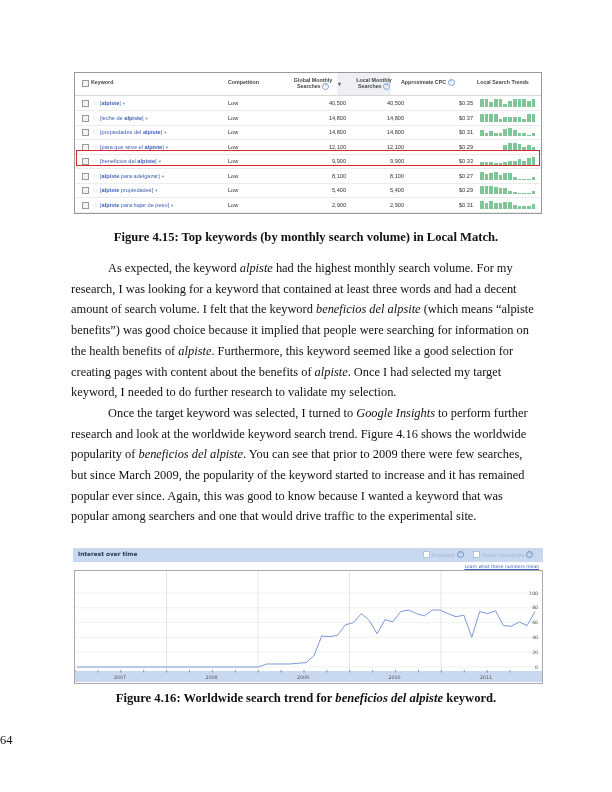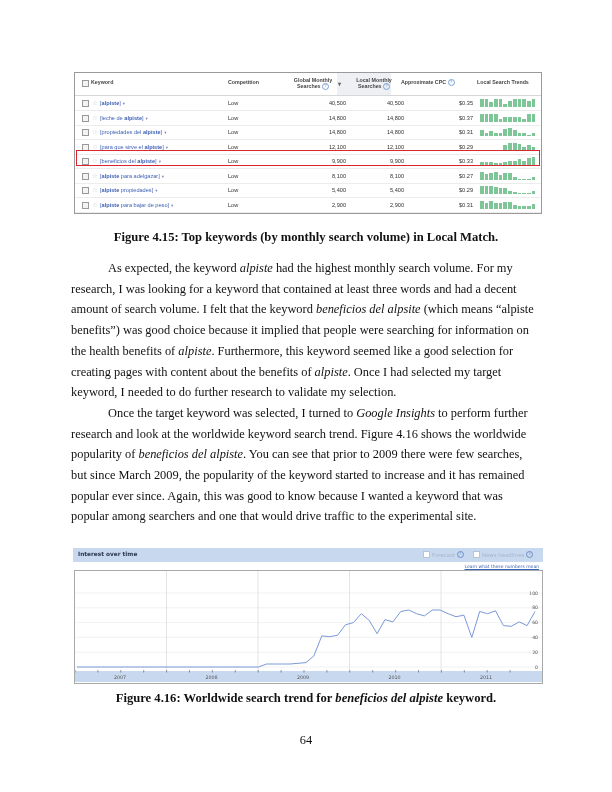--- a/index.html
+++ b/index.html
@@ -43,21 +43,21 @@
   .iot-bar { position: absolute; left: 0; top: 0; width: 470px; height: 14px; background: #c8d8ee; }
   .iot-title { position: absolute; left: 5px; top: 3px; font-size: 5.8px; font-weight: bold; color: #2a3550; }
   .iot-opt { position: absolute; top: 3px; font-size: 5.4px; color: #a7b6cc; display: flex; align-items: center; gap: 2px; }
   .iot-opt .box { width: 5px; height: 5px; border: 0.6px solid #b9c3d1; background: #fff; }
   .iot-opt .q { width: 5px; height: 5px; border-radius: 50%; border: 0.7px solid #6d8fc9; color: #6d8fc9;
                 font-size: 3.6px; line-height: 5px; text-align: center; }
   .iot-learn { position: absolute; right: 4px; top: 16px; font-size: 4.5px; color: #3b63b5; text-decoration: underline; }
   .iot-plot { position: absolute; left: 1px; top: 22px; width: 467px; height: 112px; border: 1px solid #a9a9a9; background: #fff; }
   .iot-plot svg { position: absolute; left: 0; top: 0; }
 
-  .page-num { position: absolute; left: 0; width: 612px; top: 733px; text-align: center; font-size: 12.4px; }
+  .page-num { position: absolute; left: 0; width: 612px; top: 733px; font-size: 12.4px; }
 </style>
 </head>
 <body>
 
 <div class="kw-table">
   <div class="kw-head">
     <div class="sortcol"></div>
     <div class="cb" style="top:7px;"></div>
     <div class="h" style="left:16px; top:6px;">Keyword</div>
     <div class="h" style="left:153px; top:6px;">Competition</div>

